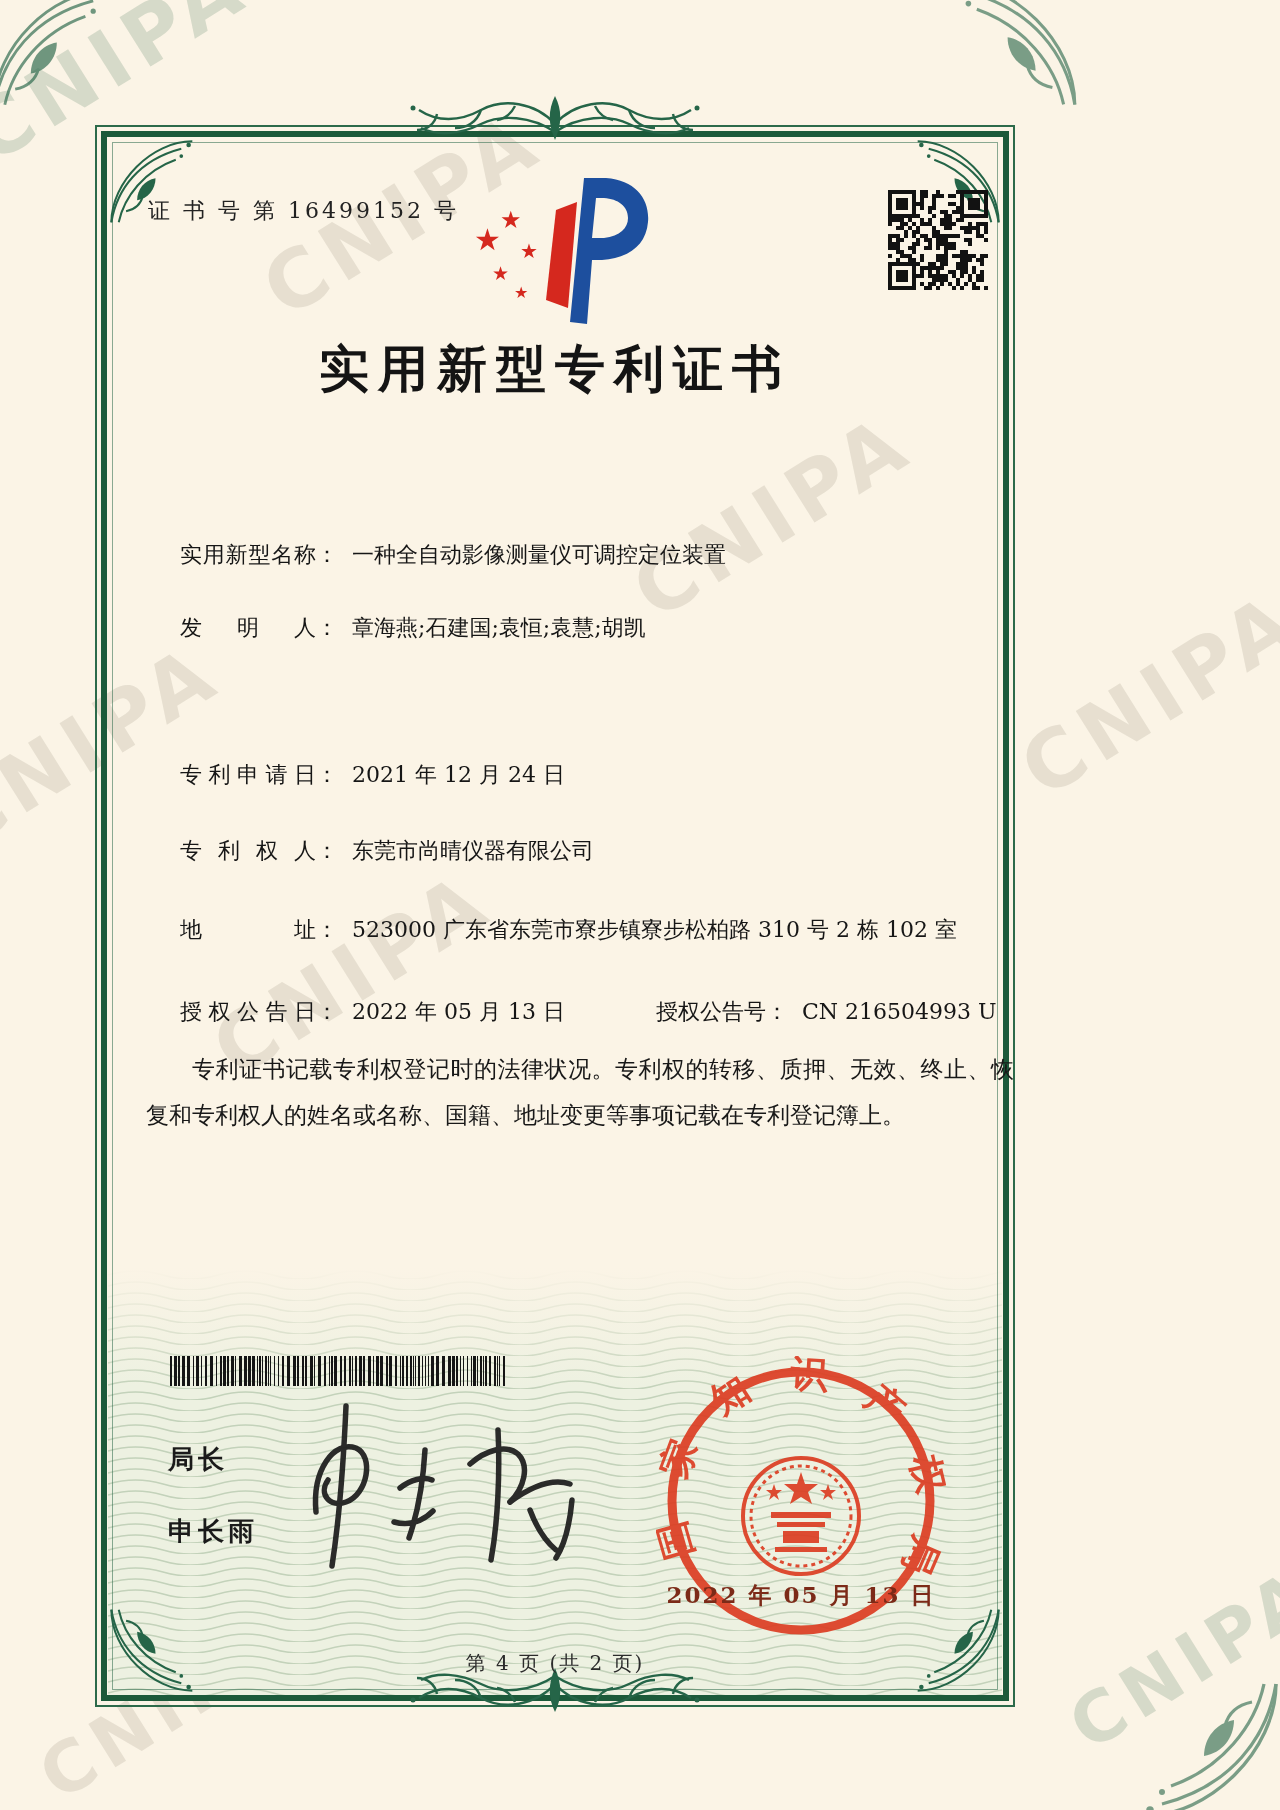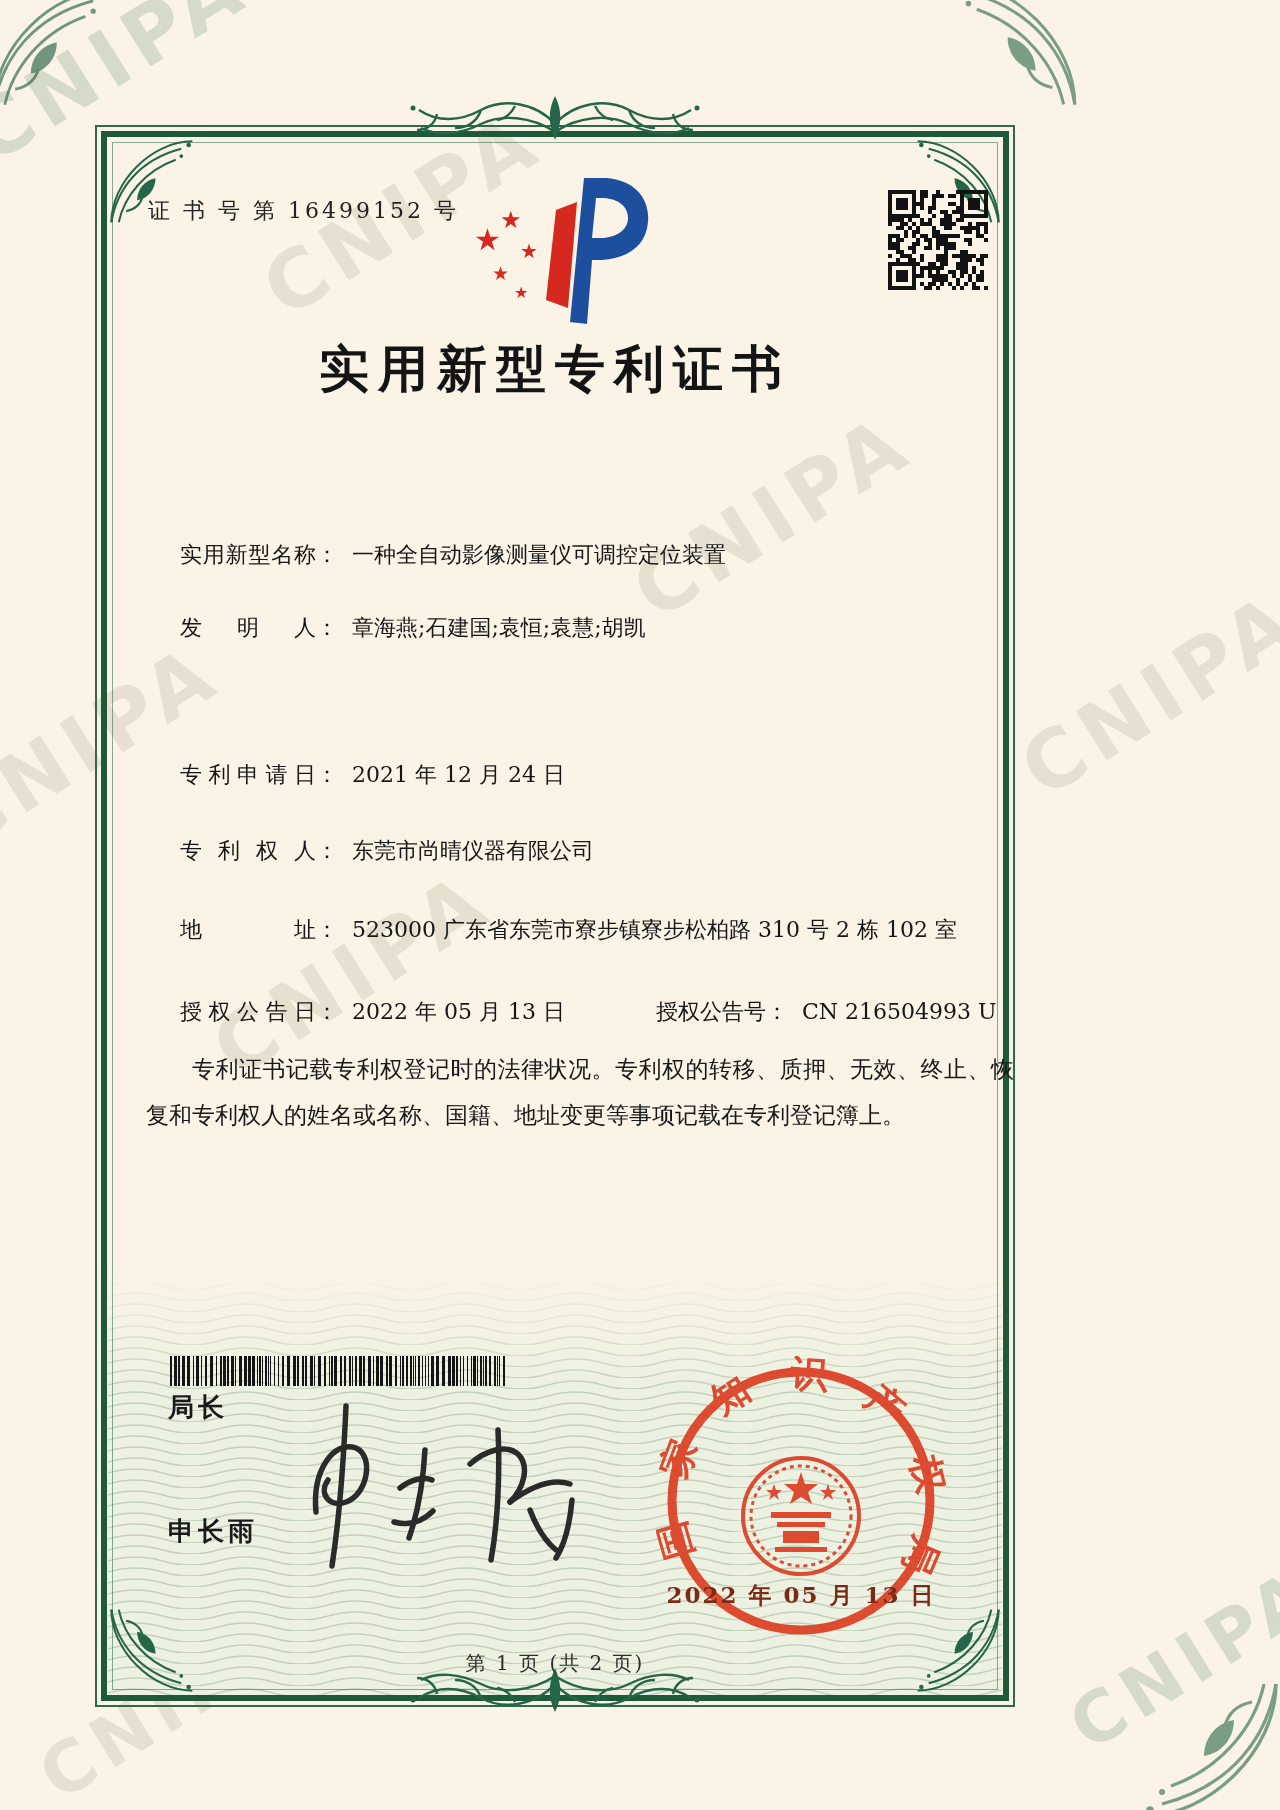--- a/index.html
+++ b/index.html
@@ -50,21 +50,21 @@
             line-height:46px;color:#181818;text-align:justify;}
   .bodytext p{margin:0;text-indent:2em;}
 
   
   .barcode{position:absolute;left:170px;top:1356px;width:342px;height:30px;display:flex;align-items:stretch;}
   .barcode div{background:#151515;flex:0 0 auto;}
 
   
   .signer{position:absolute;left:168px;font-family:"DejaVu Sans", sans-serif;
           font-weight:600;font-size:26px;color:#1a1a1a;letter-spacing:4px;}
-  .signer.t{top:1390px;text-align:center;} .signer.n{top:1514px;}
+  .signer.t{top:1442px;text-align:center;} .signer.n{top:1514px;}
   .sig{position:absolute;left:282px;top:1392px;width:330px;height:195px;}
 
   
   .seal{position:absolute;left:656px;top:1356px;width:290px;height:290px;}
   .seal-date{position:absolute;left:656px;top:1580px;width:290px;text-align:center;
              font-size:23px;letter-spacing:2px;color:#7c2a18;font-weight:600;white-space:nowrap;}
 
   
   .pagenum{position:absolute;left:95px;top:1650px;width:920px;text-align:center;
            font-size:20px;color:#2b2b2b;letter-spacing:2px;}
@@ -655,15 +655,15 @@
         <polygon points="172,128 174,134 180,134 175,138 177,144 172,140 167,144 169,138 164,134 170,134"></polygon>
         <rect x="115" y="156" width="60" height="6"></rect>
         <rect x="121" y="166" width="48" height="5"></rect>
         <rect x="127" y="175" width="36" height="12"></rect>
         <rect x="119" y="191" width="52" height="5"></rect>
       </g>
     </g>
   </svg>
   <div class="seal-date">2022 年 05 月 13 日</div>
 
-  <div class="pagenum">第 1 页 (共 2 页)</div>
+  <div class="pagenum">第 4 页 (共 2 页)</div>
 
 </div>
 
 </body></html>

